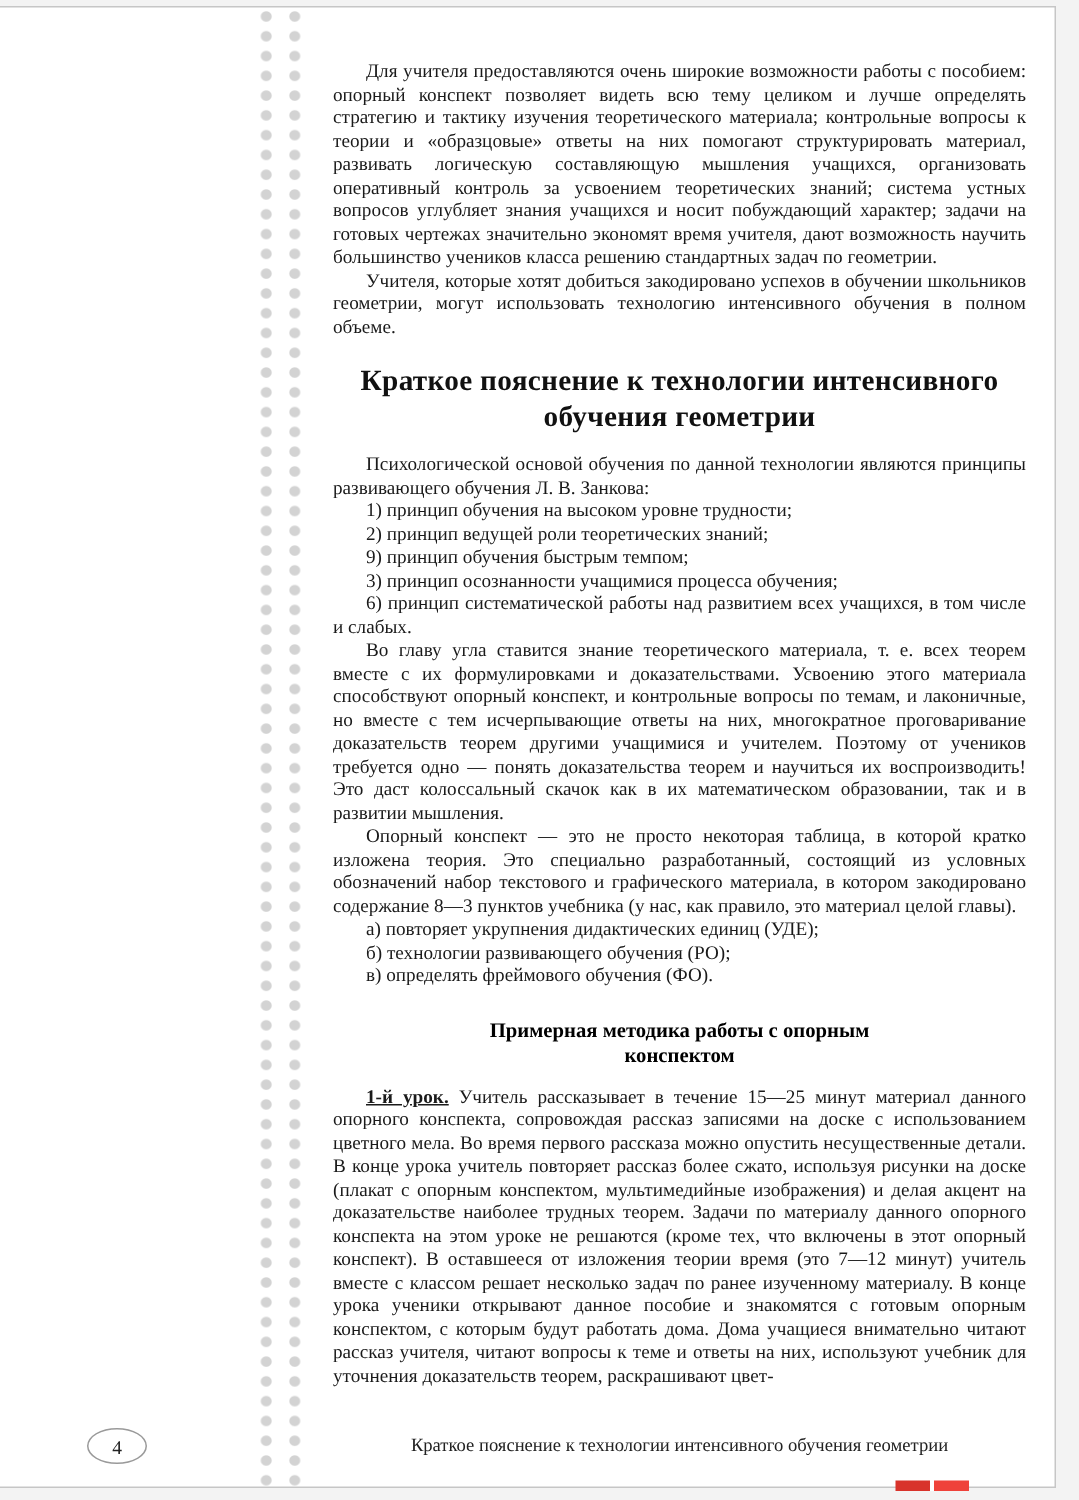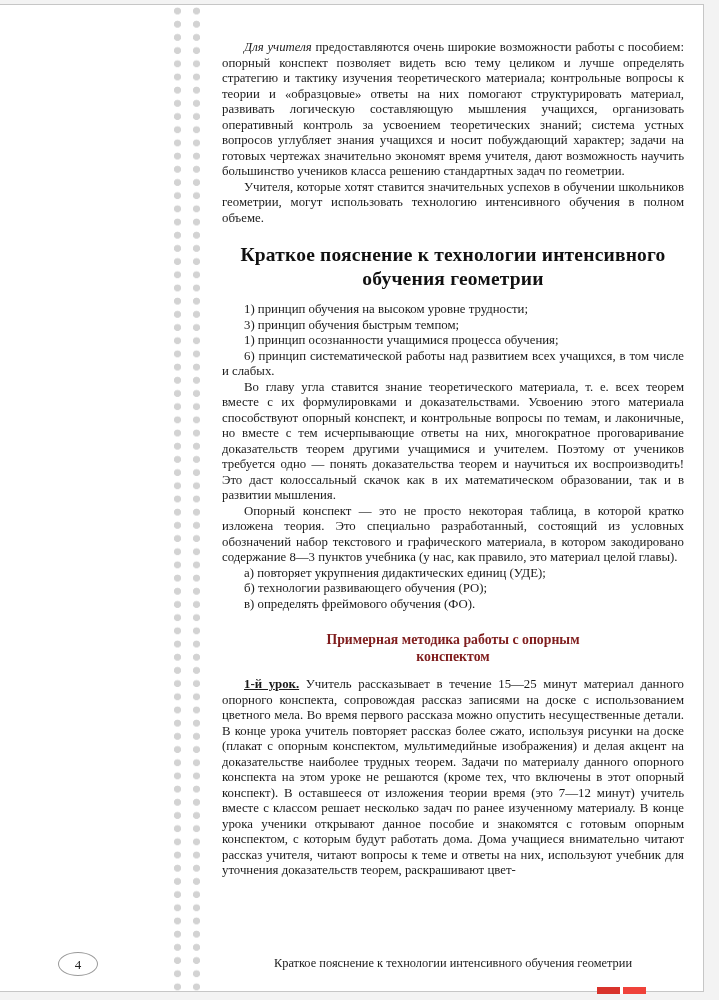--- a/index.html
+++ b/index.html
@@ -48,40 +48,40 @@
   .p {
     margin: 0;
     text-align: justify;
     text-indent: 22px;
   }
   .li {
     margin: 0;
     text-align: justify;
     text-indent: 22px;
   }
-  .italic { font-style: italic; }
+  .italic { }
   .bold   { font-weight: bold; text-decoration: underline; }
 
   h1.section-title {
     font-size: 19.5px;
     line-height: 23.5px;
     font-weight: bold;
     text-align: center;
     margin: 17px 0 12px 0;
     letter-spacing: 0.2px;
     color: #111;
   }
   h2.subsection-title {
     font-size: 13.8px;
     line-height: 17px;
     font-weight: bold;
     text-align: center;
     max-width: 255px;
     margin: 19px auto 12px auto;
-    color: #7f1d1d;
+    color: #000000;
   }
 
   .running-footer {
     position: absolute;
     left: 222px;
     top: 956px;
     width: 462px;
     text-align: center;
     font-size: 12.4px;
     color: #222;
@@ -118,28 +118,30 @@
 
 <div class="page"></div>
 
 <div class="binding-col binding-left"></div>
 <div class="binding-col binding-right"></div>
 
 <div class="content">
 
   <p class="p"><span class="italic">Для учителя</span><span> предоставляются очень широкие возможности работы с пособием: опорный конспект позволяет видеть всю тему целиком и лучше определять стратегию и тактику изучения теоретического материала; контрольные вопросы к теории и «образцовые» ответы на них помогают структурировать материал, развивать логическую составляющую мышления учащихся, организовать оперативный контроль за усвоением теоретических знаний; система устных вопросов углубляет знания учащихся и носит побуждающий характер; задачи на готовых чертежах значительно экономят время учителя, дают возможность научить большинство учеников класса решению стандартных задач по геометрии.</span></p>
 
-  <p class="p">Учителя, которые хотят ставится значительных успехов в обучении школьников геометрии, могут использовать технологию интенсивного обучения в полном объеме.</p>
+  <p class="p">Учителя, которые хотят добиться закодировано успехов в обучении школьников геометрии, могут использовать технологию интенсивного обучения в полном объеме.</p>
 
   <h1 class="section-title">Краткое пояснение к технологии интенсивного обучения геометрии</h1>
 
+  <p class="p">Психологической основой обучения по данной технологии являются принципы развивающего обучения Л. В. Занкова:</p>
 
   <p class="li">1) принцип обучения на высоком уровне трудности;</p>
-  <p class="li">3) принцип обучения быстрым темпом;</p>
-  <p class="li">1) принцип осознанности учащимися процесса обучения;</p>
+  <p class="li">2) принцип ведущей роли теоретических знаний;</p>
+  <p class="li">9) принцип обучения быстрым темпом;</p>
+  <p class="li">3) принцип осознанности учащимися процесса обучения;</p>
   <p class="li">6) принцип систематической работы над развитием всех учащихся, в том числе и слабых.</p>
 
   <p class="p">Во главу угла ставится знание теоретического материала, т. е. всех теорем вместе с их формулировками и доказательствами. Усвоению этого материала способствуют опорный конспект, и контрольные вопросы по темам, и лаконичные, но вместе с тем исчерпывающие ответы на них, многократное проговаривание доказательств теорем другими учащимися и учителем. Поэтому от учеников требуется одно — понять доказательства теорем и научиться их воспроизводить! Это даст колоссальный скачок как в их математическом образовании, так и в развитии мышления.</p>
 
   <p class="p">Опорный конспект — это не просто некоторая таблица, в которой кратко изложена теория. Это специально разработанный, состоящий из условных обозначений набор текстового и графического материала, в котором закодировано содержание 8—3 пунктов учебника (у нас, как правило, это материал целой главы).</p>
 
 
   <p class="li">а) повторяет укрупнения дидактических единиц (УДЕ);</p>
   <p class="li">б) технологии развивающего обучения (РО);</p>
   <p class="li">в) определять фреймового обучения (ФО).</p>

